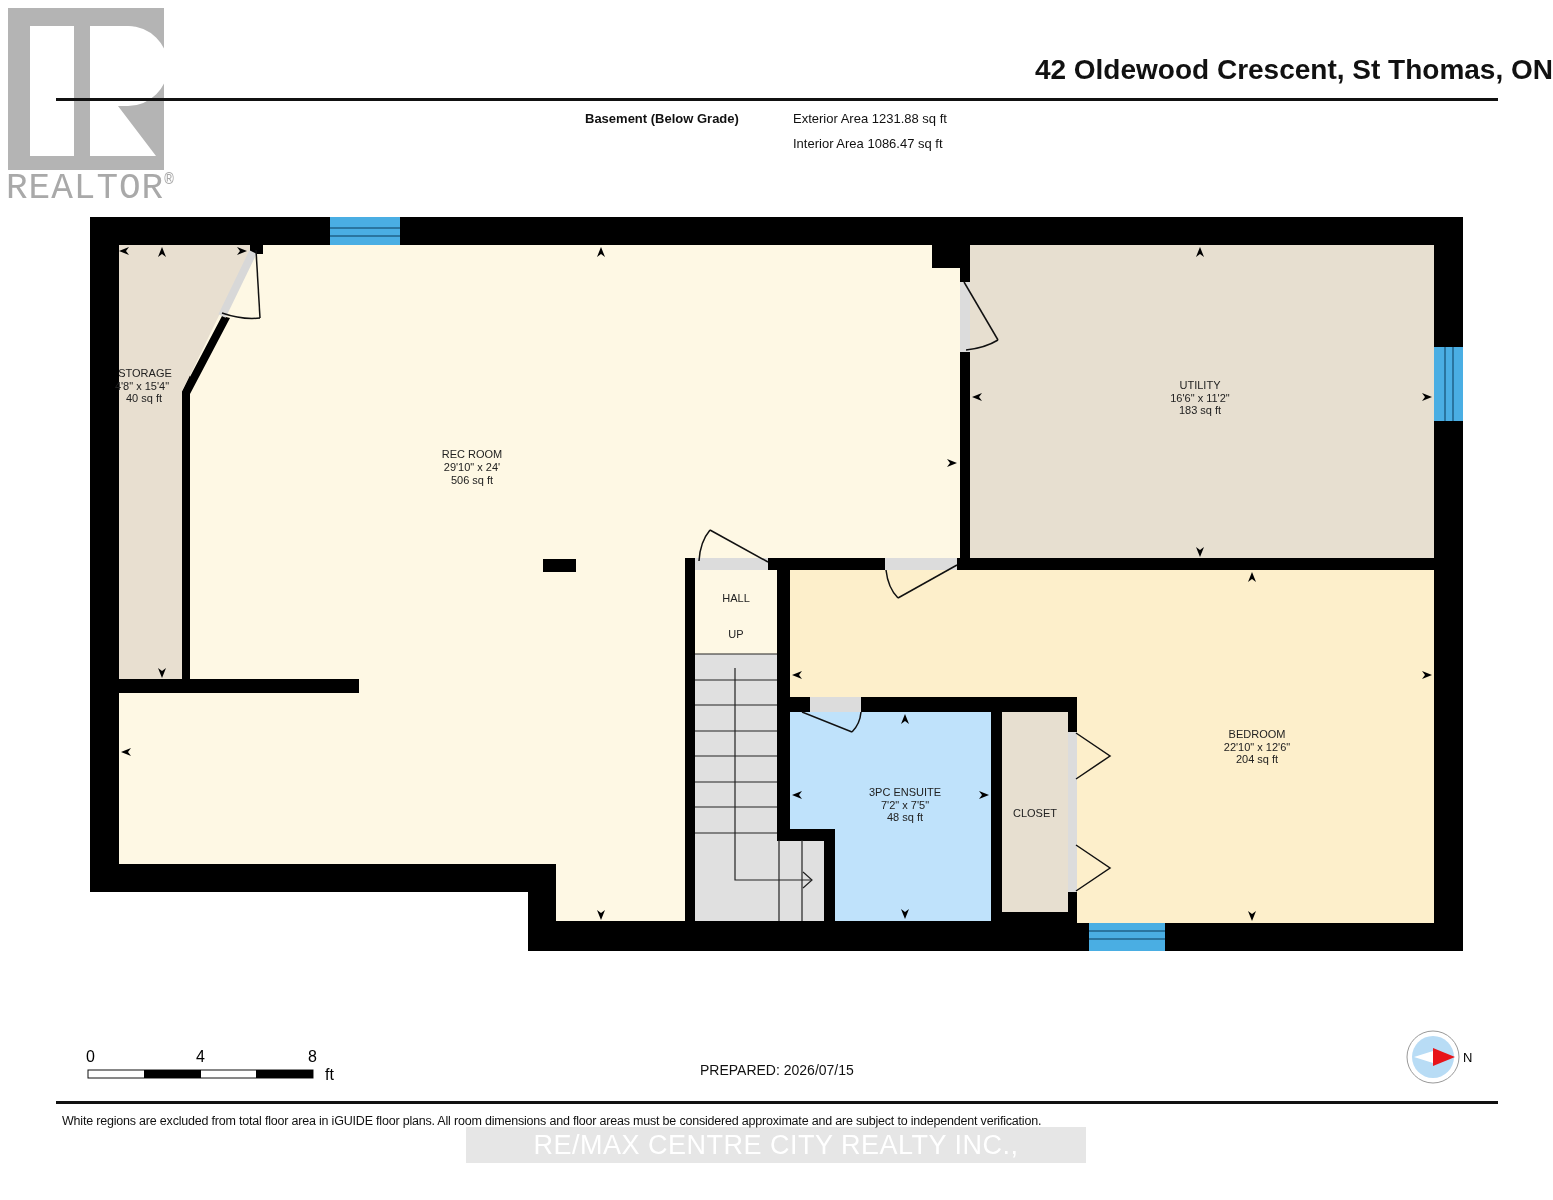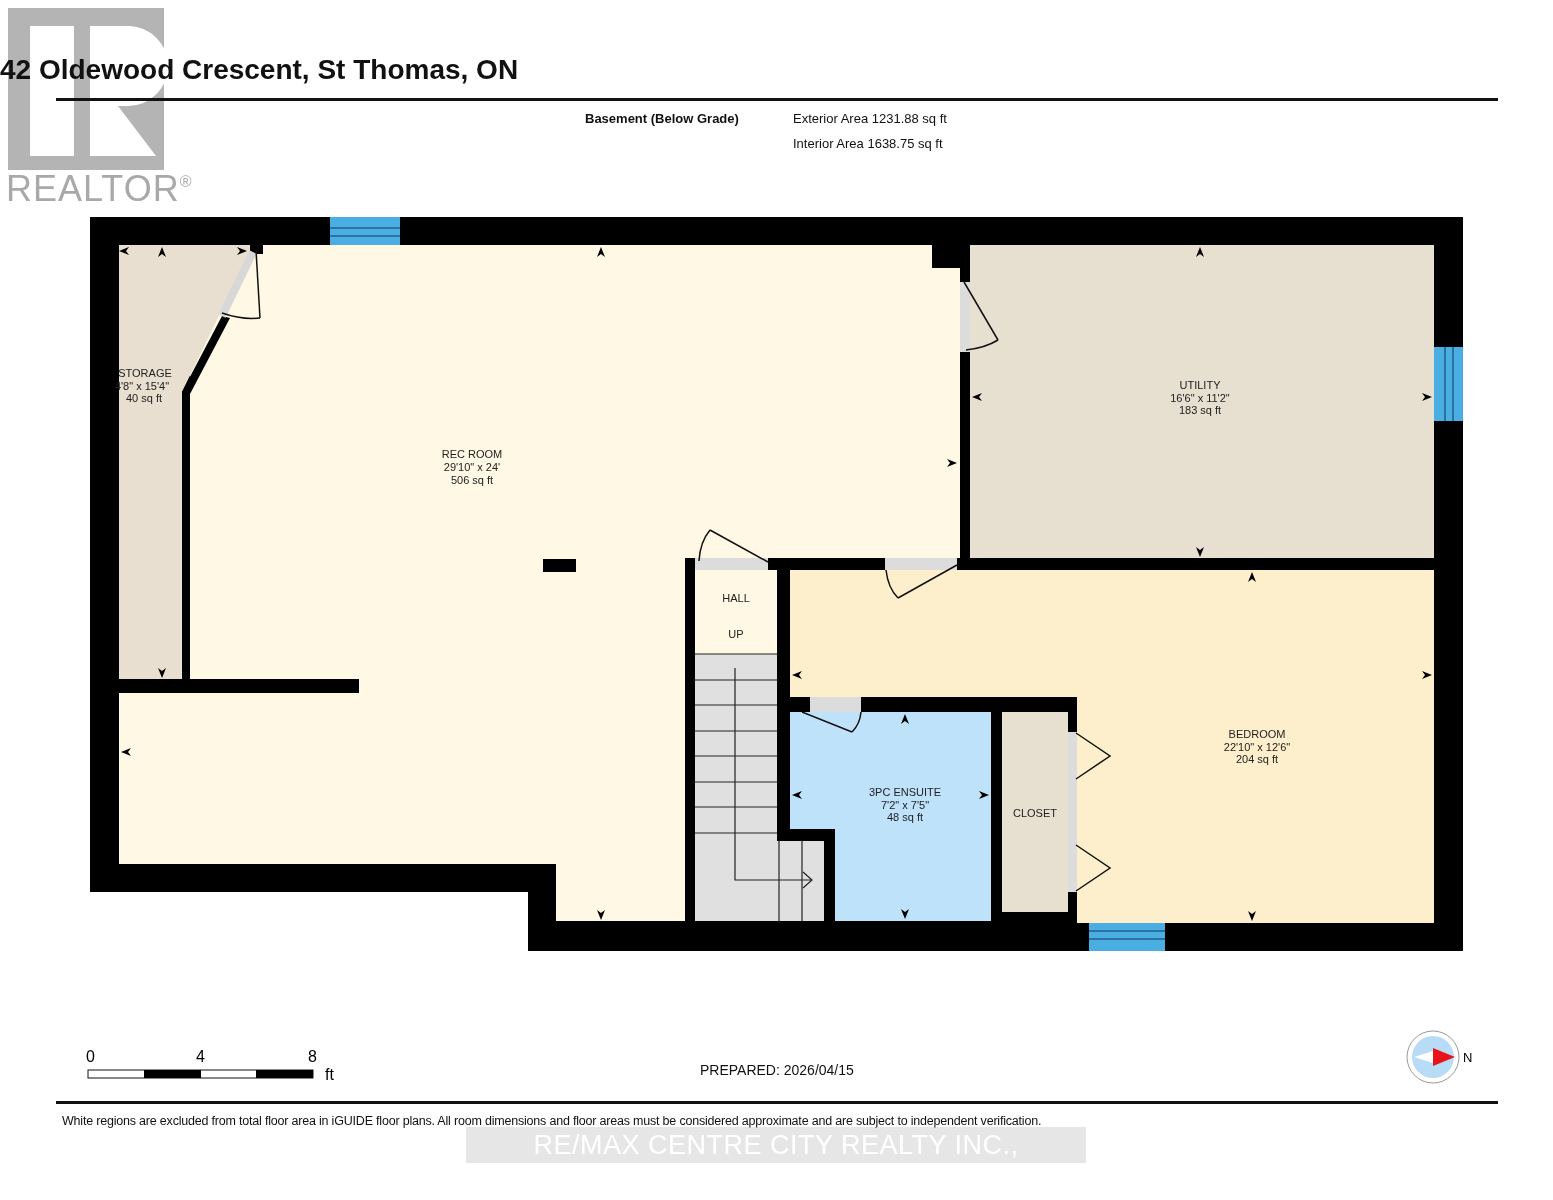--- a/index.html
+++ b/index.html
@@ -1,21 +1,21 @@
 <!DOCTYPE html>
 <html><head>
   <meta charset="utf-8">
   <style>
     html, body { margin: 0; padding: 0; background: #ffffff; }
     body { width: 1553px; height: 1200px; position: relative; overflow: hidden; font-family: "Liberation Sans", sans-serif; color: #111; }
     .abs { position: absolute; }
     .logo { left: 8px; top: 8px; width: 156px; height: 162px; background: #b4b4b4; }
-    .logo-text { left: 6px; top: 168px; font-size: 36px; color: #a9a9a9; letter-spacing: 1px; font-family: Liberation Sans, sans-serif; }
+    .logo-text { left: 6px; top: 168px; font-size: 36px; color: #a9a9a9; letter-spacing: 1px; font-family: Liberation Mono, monospace; }
     .logo-text sup { font-size: 16px; vertical-align: 14px; }
-    .title { left: 0; width: 1553px; top: 54px; text-align: left; font-size: 28px; font-weight: bold; }
+    .title { left: 0; width: 1553px; top: 54px; text-align: right; font-size: 28px; font-weight: bold; }
     .rule-top { left: 56px; top: 98px; width: 1442px; height: 3px; background: #111; }
     .rule-bottom { left: 56px; top: 1101px; width: 1442px; height: 3px; background: #111; }
     .floor-label { left: 585px; top: 111px; font-size: 13px; font-weight: bold; }
     .area-line { left: 793px; font-size: 13px; }
     .plan { left: 0; top: 0; }
     .room-text { font-family: "Liberation Sans", sans-serif; font-size: 11px; fill: #222; text-anchor: middle; }
     .scale-label { font-size: 16px; }
     .prepared { left: 700px; top: 1062px; font-size: 14px; }
     .disclaimer { left: 62px; top: 1114px; font-size: 12.5px; letter-spacing: -0.2px; }
     .watermark { left: 466px; top: 1127px; width: 620px; height: 36px; background: rgba(210,210,210,0.55); color: #fff; font-size: 27px; line-height: 36px; text-align: center; letter-spacing: 0.5px; }
@@ -29,21 +29,21 @@
     <path d="M82 18 H120 A40 40 0 0 1 120 98 H110 L148 148 H82 Z" fill="#fff"></path>
     <path d="M86 18 H118 A36 36 0 0 1 118 90 H86 Z" fill="#fff"></path>
   </svg>
 </div>
 <div class="abs logo-text"><span>REALTOR</span><sup>®</sup></div>
 
 <div class="abs title">42 Oldewood Crescent, St Thomas, ON</div>
 <div class="abs rule-top"></div>
 <div class="abs floor-label">Basement (Below Grade)</div>
 <div class="abs area-line" style="top:111px">Exterior Area 1231.88 sq ft</div>
-<div class="abs area-line" style="top:136px">Interior Area 1638.75 sq ft</div>
+<div class="abs area-line" style="top:136px">Interior Area 1086.47 sq ft</div>
 
 <svg class="abs plan" width="1553" height="1200" viewBox="0 0 1553 1200">
   <defs>
     <marker id="arr" viewBox="0 0 10 10" refX="5" refY="5" markerWidth="6" markerHeight="6" orient="auto">
       <path d="M0 0 L10 5 L0 10 L3 5 Z" fill="#000"></path>
     </marker>
   </defs>
 
   <g>
     <path d="M90 217 H1463 V951 H528 V892 H90 Z" fill="#000"></path>
@@ -214,16 +214,16 @@
 
   <g>
     <circle cx="1433" cy="1057" r="26" fill="#fff" stroke="#999" stroke-width="1"></circle>
     <circle cx="1433" cy="1057" r="21" fill="#b8dcf5"></circle>
     <path d="M1414 1057 L1433 1051 L1433 1063 Z" fill="#fff"></path>
     <path d="M1433 1048 L1455 1057 L1433 1066 Z" fill="#e8141a"></path>
     <text x="1463" y="1062" font-size="13" font-family="Liberation Sans, sans-serif">N</text>
   </g>
 </svg>
 
-<div class="abs prepared">PREPARED: 2026/04/15</div>
+<div class="abs prepared">PREPARED: 2026/07/15</div>
 <div class="abs rule-bottom"></div>
 <div class="abs disclaimer">White regions are excluded from total floor area in iGUIDE floor plans. All room dimensions and floor areas must be considered approximate and are subject to independent verification.</div>
 <div class="abs watermark">RE/MAX CENTRE CITY REALTY INC., Brokerage</div>
 
 </body></html>

